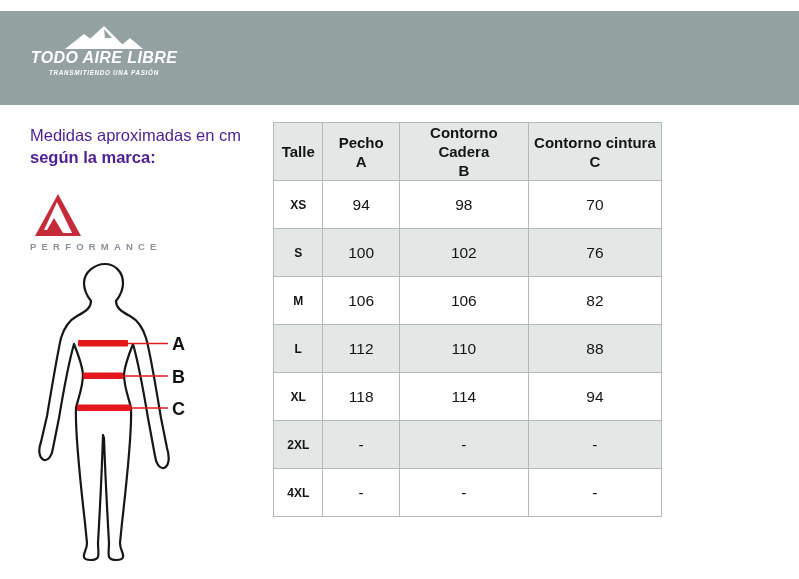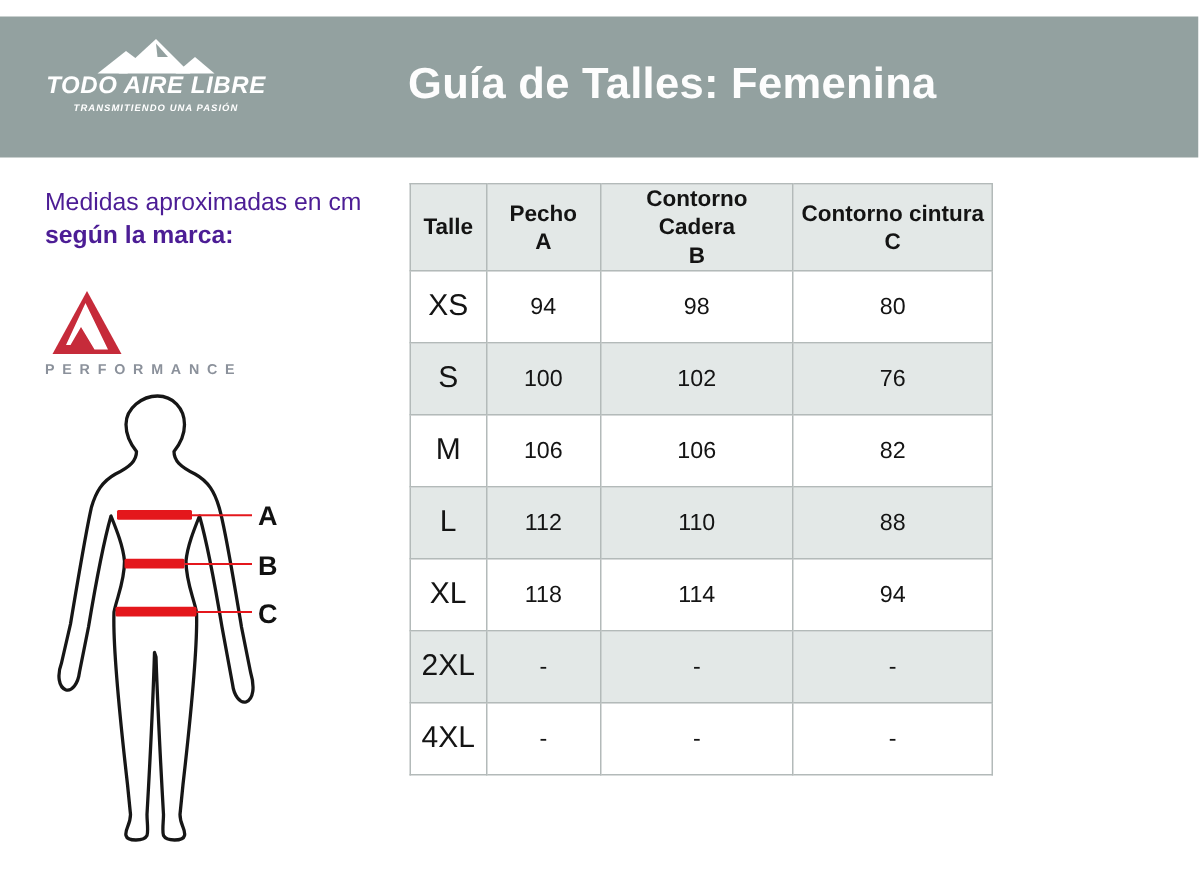--- a/index.html
+++ b/index.html
@@ -38,42 +38,41 @@
 
   
   table.sizes { position:absolute; left:273px; top:122px; border-collapse:collapse;
                 table-layout:fixed; }
   table.sizes th, table.sizes td {
       border:1px solid #b3bab9; text-align:center; vertical-align:middle;
       color:#141414; height:48px; padding:0 4px; }
   thead th { background:#e3e8e7; font-size:15px; font-weight:bold; line-height:19px; }
   thead .sub:empty { display:none; }
   thead .sub { display:block; }
-  tbody th { font-size:20px; font-weight:normal; }
+  tbody th { font-size:12px; font-weight:bold; }
   tbody td { font-size:15.5px; font-weight:normal;margin-top:12px; }
   tbody tr:nth-child(even) th, tbody tr:nth-child(even) td { background:#e3e8e7; }
   tbody tr:nth-child(odd)  th, tbody tr:nth-child(odd)  td { background:#fff; }
 </style>
 </head>
 <body>
 
 <div class="page">
 
   <header class="band">
     <div class="brand">
       <svg class="brand-mountains" width="86" height="27" viewBox="0 0 86 27">
         <path d="M4,25 L23,10 L31,16 L24,25 Z" fill="#fff"></path>
         <path d="M18,25 L43,2 L66,25 Z" fill="#fff"></path>
         <path d="M43,5 L51,14 L44,14 Z" fill="#93a1a0"></path>
         <path d="M56,25 L69,14 L82,25 Z" fill="#fff"></path>
       </svg>
       <div class="brand-name">TODO AIRE LIBRE</div>
       <div class="brand-tagline">TRANSMITIENDO UNA PASIÓN</div>
     </div>
-    <h1 class="title">Guía de Talles: Femenina</h1>
   </header>
 
   <p class="intro">
     <span>Medidas aproximadas en cm</span><br>
     <strong>según la marca:</strong>
   </p>
 
   <div class="nexxt">
     <div class="nexxt-row">
       <svg class="nexxt-tri" width="48" height="44" viewBox="0 0 48 44">
@@ -139,21 +138,21 @@
           <span>Contorno cintura</span>
           <span class="sub">C</span>
         </th>
       </tr>
     </thead>
     <tbody>
       <tr>
         <th>XS</th>
         <td>94</td>
         <td>98</td>
-        <td>80</td>
+        <td>70</td>
       </tr>
       <tr>
         <th>S</th>
         <td>100</td>
         <td>102</td>
         <td>76</td>
       </tr>
       <tr>
         <th>M</th>
         <td>106</td>

